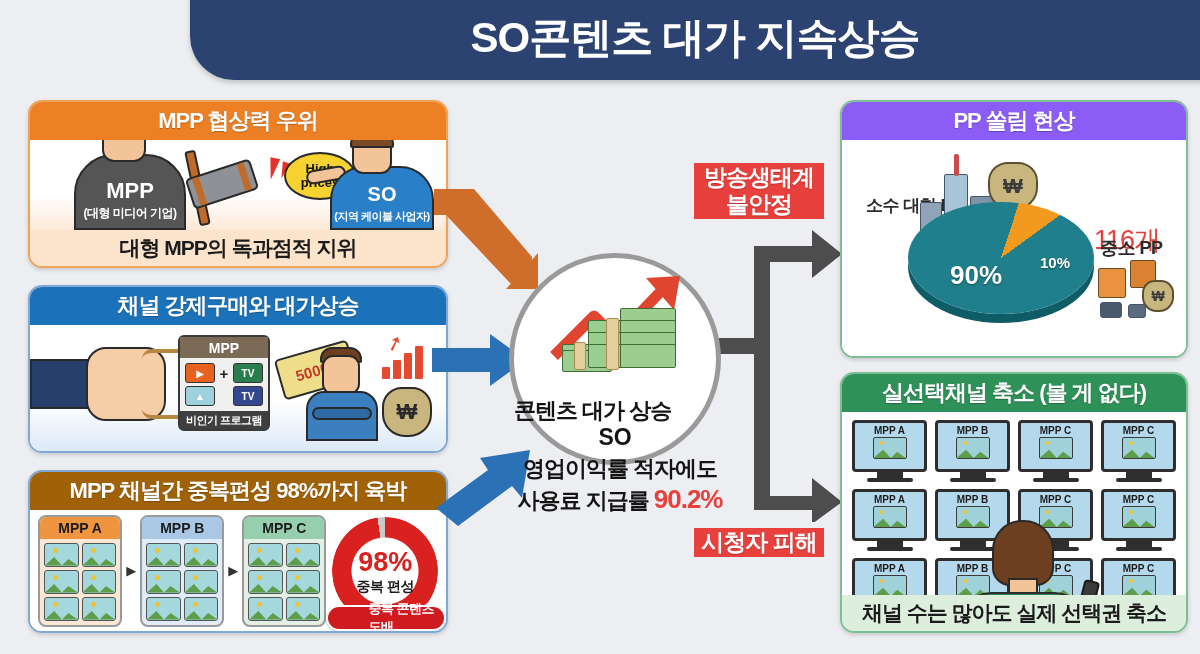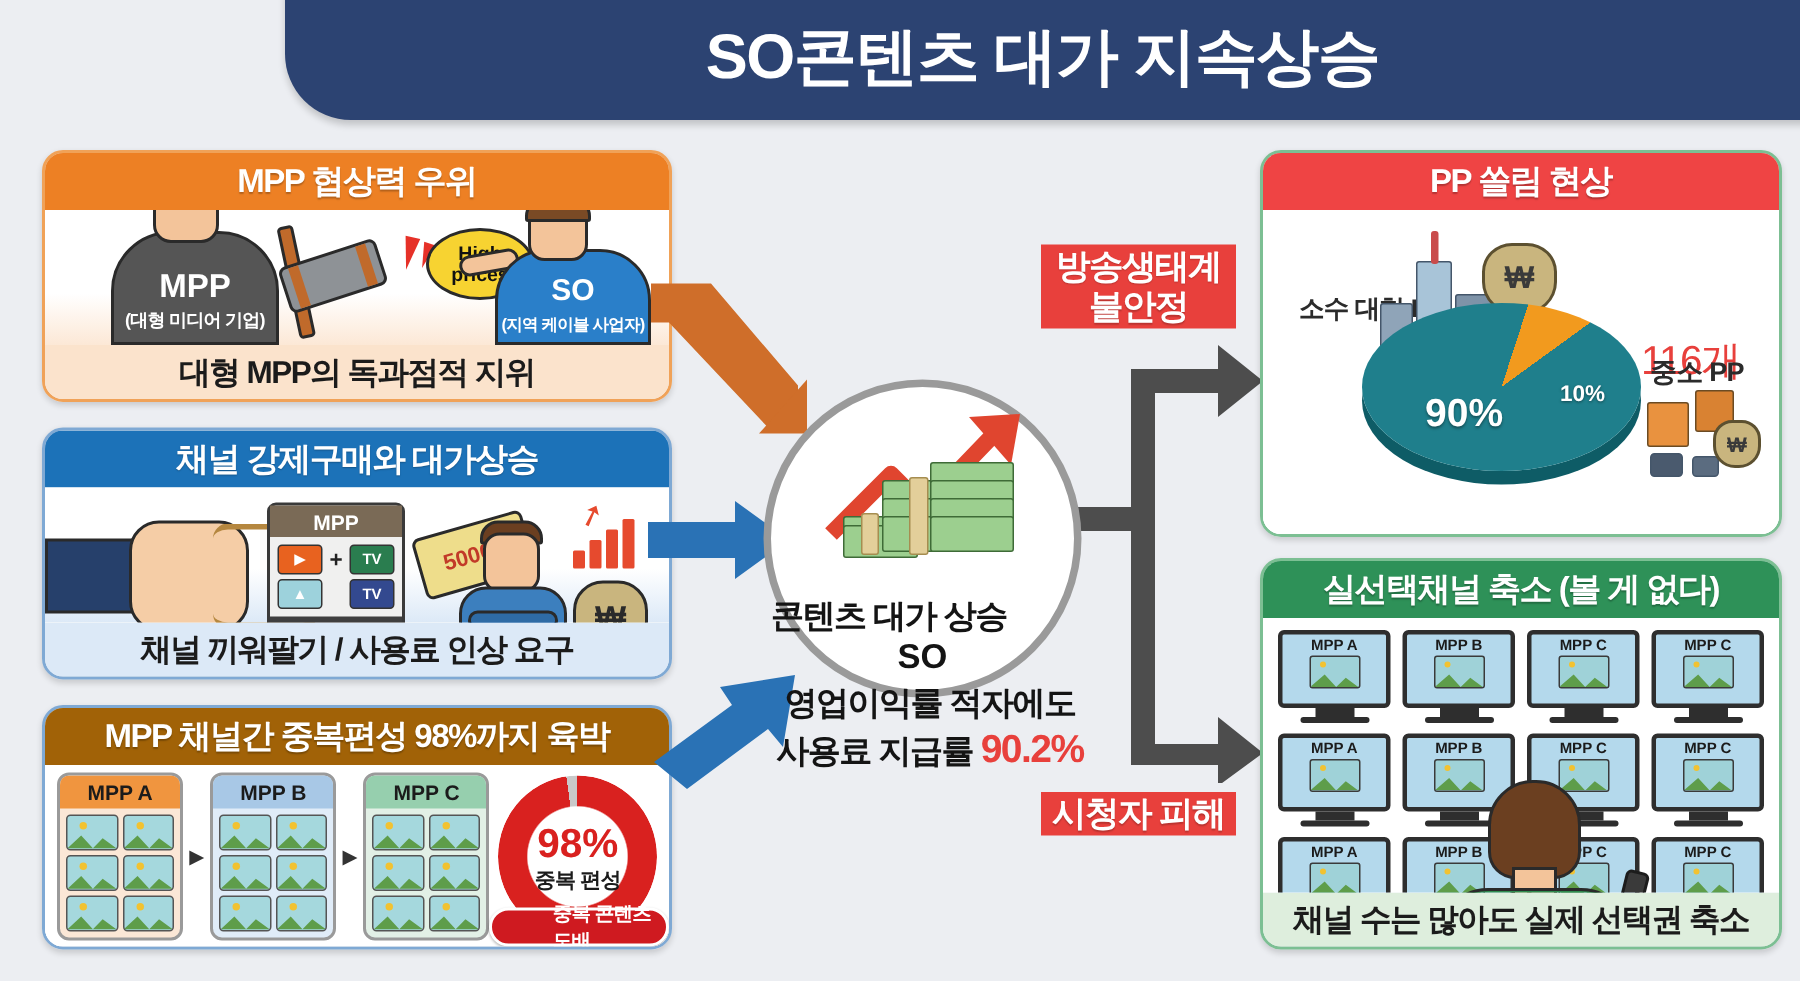--- a/index.html
+++ b/index.html
@@ -54,21 +54,21 @@
   #p-mpp   .panel-foot { background: #fbe3cc; }
 
   #p-chan  { left: 28px;  top: 285px; width: 420px; height: 168px; border: 2px solid #7fa9d4; }
   #p-chan  .panel-head { background: #1c72b8; }
   #p-chan  .panel-foot { background: #dce9f7; }
 
   #p-dup   { left: 28px;  top: 470px; width: 420px; height: 163px; border: 2px solid #7fa9d4; }
   #p-dup   .panel-head { background: #a16207; }
 
   #p-pp    { left: 840px; top: 100px; width: 348px; height: 258px; border: 2px solid #7cbf93; }
-  #p-pp    .panel-head { background: #ef4444; }
+  #p-pp    .panel-head { background: #8b5cf6; }
   #p-pp    .panel-foot { background: #deeedd; }
 
   #p-sel   { left: 840px; top: 372px; width: 348px; height: 261px; border: 2px solid #7cbf93; }
   #p-sel   .panel-head { background: #2e9158; }
   #p-sel   .panel-foot { background: #deeedd; }
 
   
   .p1-scene { position: absolute; inset: 0; background: linear-gradient(#ffffff 62%, #fce8d6 100%); }
   .mpp-person {
     position: absolute; left: 44px; bottom: 0; width: 112px; height: 76px;
@@ -377,21 +377,20 @@
       <div class="uparrow">➚</div>
       <div class="bars">
         <i style="height:12px"></i>
           <i style="height:19px"></i>
           <i style="height:26px"></i>
           <i style="height:33px"></i>
       </div>
       <div class="moneybag">₩</div>
     </div>
   </div>
-  <div class="panel-foot">채널 끼워팔기 / 사용료 인상 요구</div>
 </div>
 
 <div class="panel" id="p-dup">
   <div class="panel-head">MPP 채널간 중복편성 98%까지 육박</div>
   <div class="panel-body">
     <div class="p3-scene">
 
       <div class="mppcol colA">
         <div class="hd">MPP A</div>
         <div class="grid">

